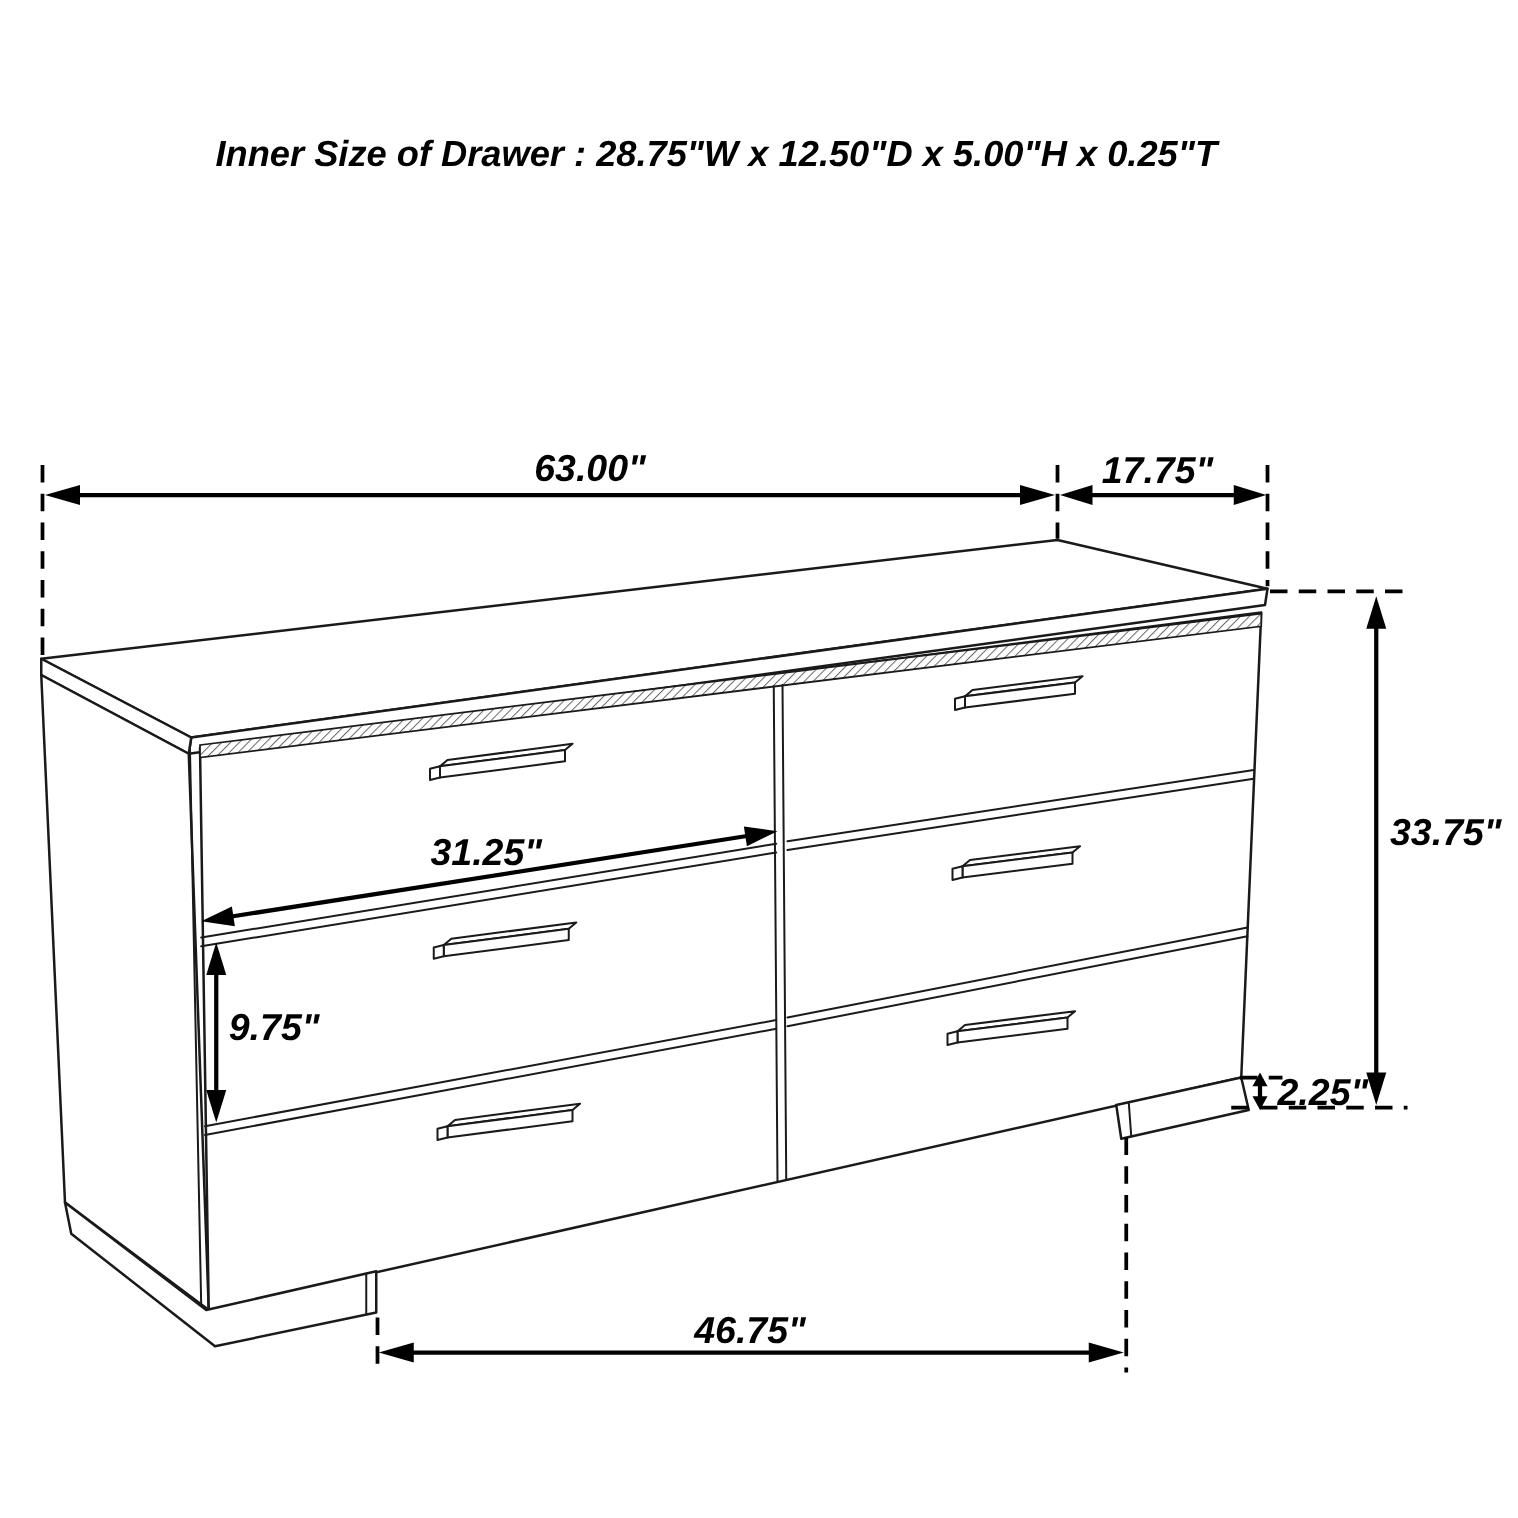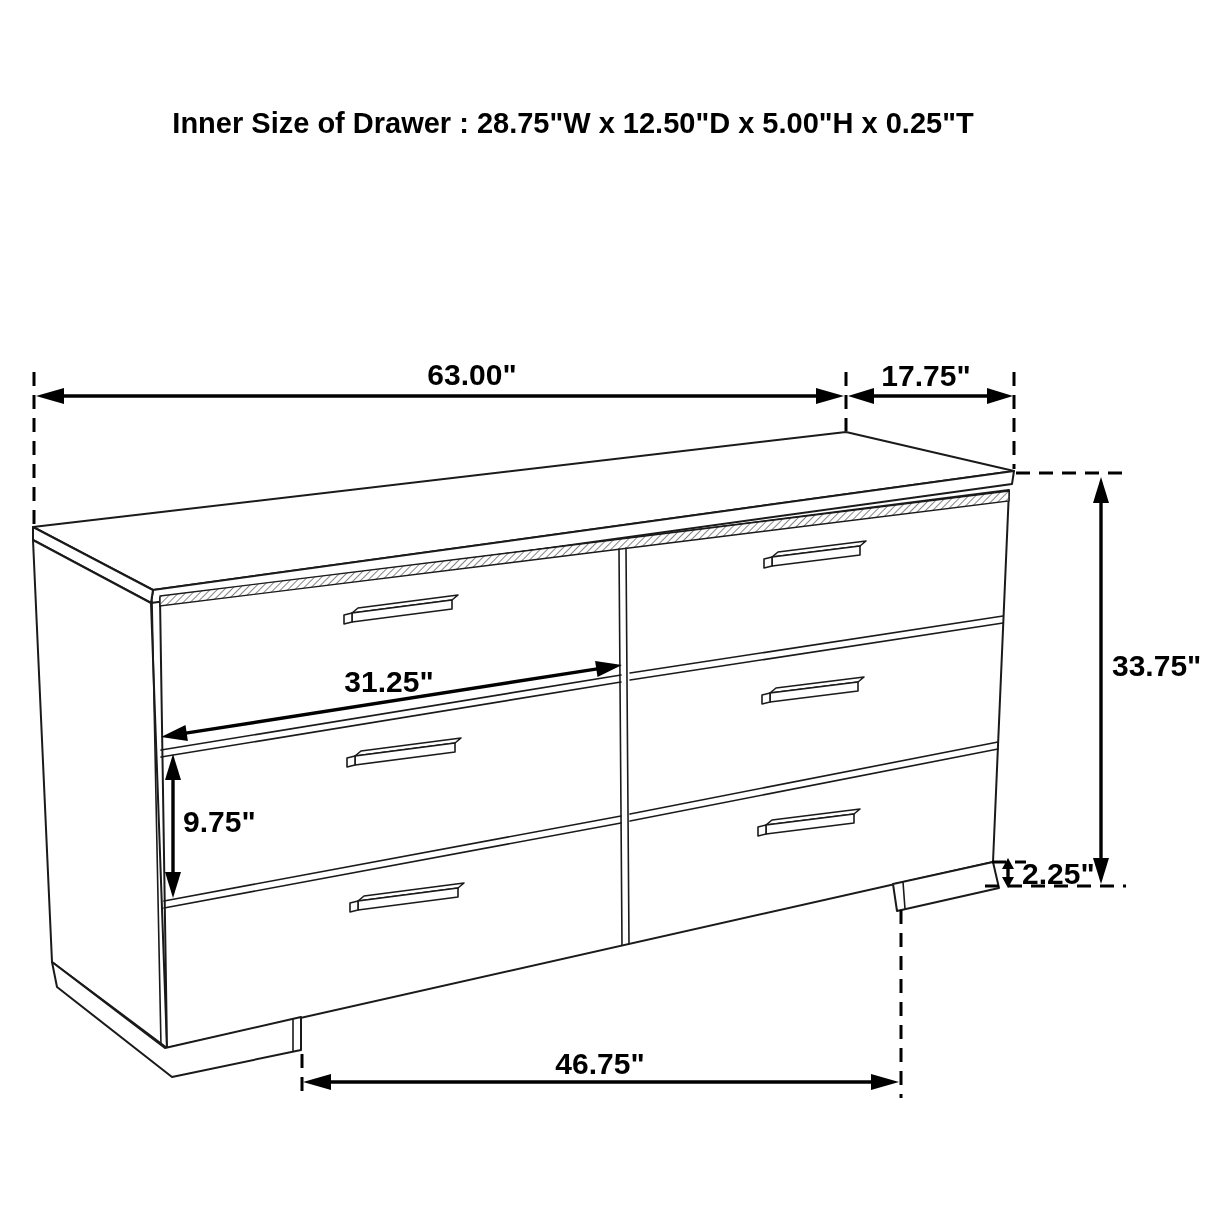--- a/index.html
+++ b/index.html
@@ -2,20 +2,21 @@
 <html><head>
 <meta charset="utf-8">
 <style>
   html,body{margin:0;padding:0;background:#fff;}
   .stage{
     position:relative;
     width:1214px;height:1214px;
     background:var(--bg,#ffffff);
     font-family:"Liberation Sans", sans-serif;
     overflow:hidden;
+    font-style:italic;
   }
   svg{display:block;width:1214px;height:1214px;}
   .draw{stroke:var(--line,#1a1a1a);stroke-width:2;fill:none;stroke-linejoin:round;stroke-linecap:round;}
   .thin{stroke-width:1.6;}
   .face{fill:#ffffff;}
   .hatch-band{fill:url(#hatch);stroke:var(--line,#1a1a1a);stroke-width:1.4;}
   .dim-line{stroke:var(--dim,#000000);stroke-width:3.4;fill:none;}
   .dim-head{fill:var(--dim,#000000);stroke:none;}
   .dash-line{stroke:var(--dim,#000000);stroke-width:3;stroke-dasharray:14 9;fill:none;}
   .dim-text{font-weight:bold;font-size:30px;fill:var(--dim,#000000);font-family:"Liberation Sans",sans-serif;}

